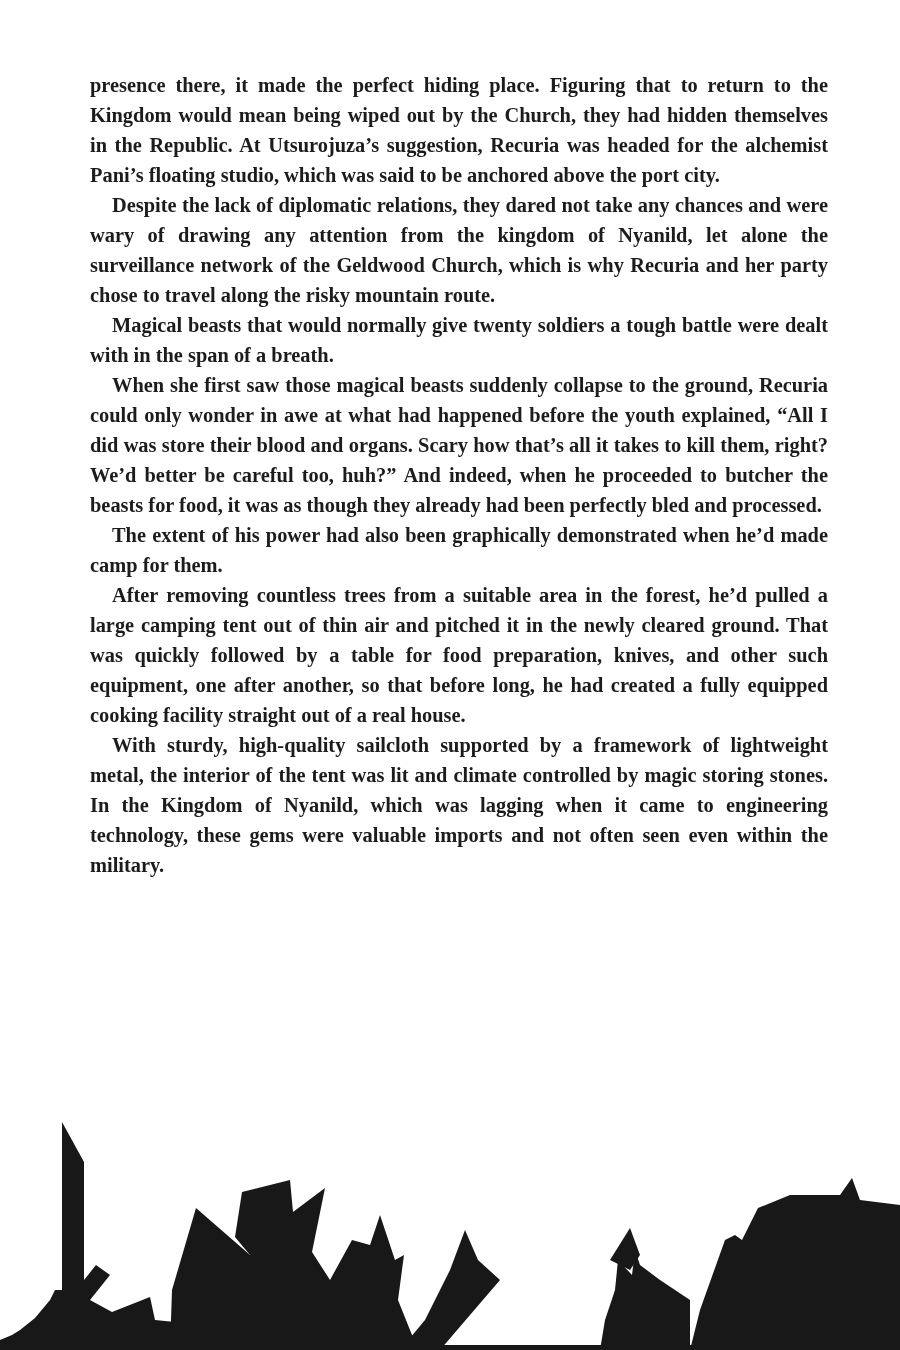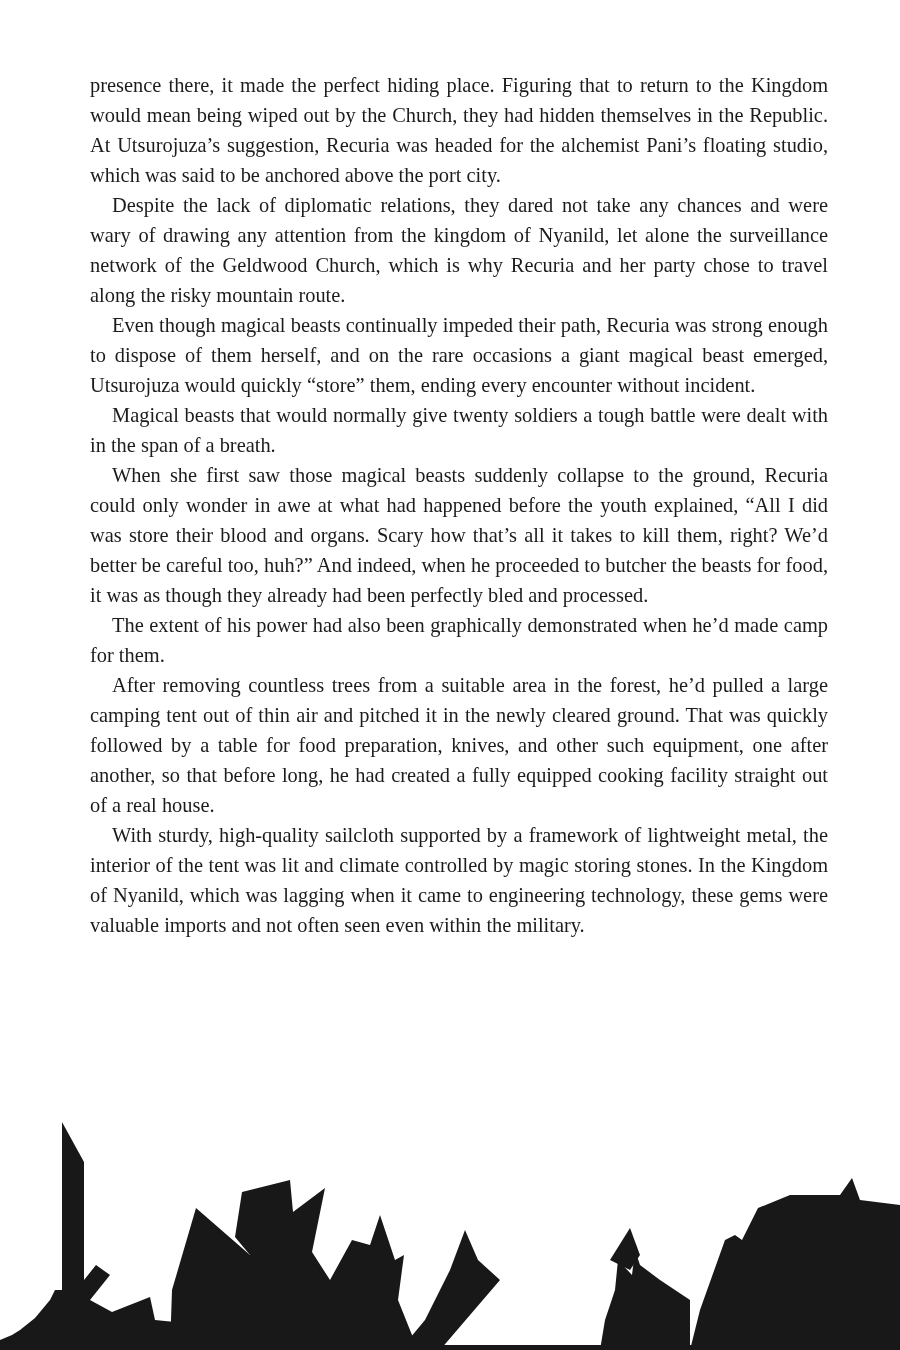--- a/index.html
+++ b/index.html
@@ -8,37 +8,36 @@
       position: absolute;
       left: 90px;
       top: 70px;
       width: 738px;
       font-family: "Liberation Serif", "DejaVu Serif", serif;
       font-size: 20.4px;
       line-height: 30px;
       color: #1c1c1c;
       text-align: justify;
     }
-    .page-text p { margin: 0; text-indent: 22px; }
+    .page-text p { margin: 0; text-indent: 22px; font-weight: bold; }
     .page-text p.cont { text-indent: 0; }
     .decoration {
       position: absolute;
       left: 0;
       top: 1110px;
       width: 900px;
       height: 240px;
     }
   </style>
 </head>
 <body>
 
 <div class="page-text">
   <p class="cont">presence there, it made the perfect hiding place. Figuring that to return to the Kingdom would mean being wiped out by the Church, they had hidden themselves in the Republic. At Utsurojuza’s suggestion, Recuria was headed for the alchemist Pani’s floating studio, which was said to be anchored above the port city.</p>
   <p>Despite the lack of diplomatic relations, they dared not take any chances and were wary of drawing any attention from the kingdom of Nyanild, let alone the surveillance network of the Geldwood Church, which is why Recuria and her party chose to travel along the risky mountain route.</p>
-  <p>Even though magical beasts continually impeded their path, Recuria was strong enough to dispose of them herself, and on the rare occasions a giant magical beast emerged, Utsurojuza would quickly “store” them, ending every encounter without incident.</p>
   <p>Magical beasts that would normally give twenty soldiers a tough battle were dealt with in the span of a breath.</p>
   <p>When she first saw those magical beasts suddenly collapse to the ground, Recuria could only wonder in awe at what had happened before the youth explained, “All I did was store their blood and organs. Scary how that’s all it takes to kill them, right? We’d better be careful too, huh?” And indeed, when he proceeded to butcher the beasts for food, it was as though they already had been perfectly bled and processed.</p>
   <p>The extent of his power had also been graphically demonstrated when he’d made camp for them.</p>
   <p>After removing countless trees from a suitable area in the forest, he’d pulled a large camping tent out of thin air and pitched it in the newly cleared ground. That was quickly followed by a table for food preparation, knives, and other such equipment, one after another, so that before long, he had created a fully equipped cooking facility straight out of a real house.</p>
   <p>With sturdy, high-quality sailcloth supported by a framework of lightweight metal, the interior of the tent was lit and climate controlled by magic storing stones. In the Kingdom of Nyanild, which was lagging when it came to engineering technology, these gems were valuable imports and not often seen even within the military.</p>
 </div>
 
 <svg class="decoration" viewBox="0 1110 900 240" preserveAspectRatio="none" xmlns="http://www.w3.org/2000/svg">
   <g fill="#181818">
 

